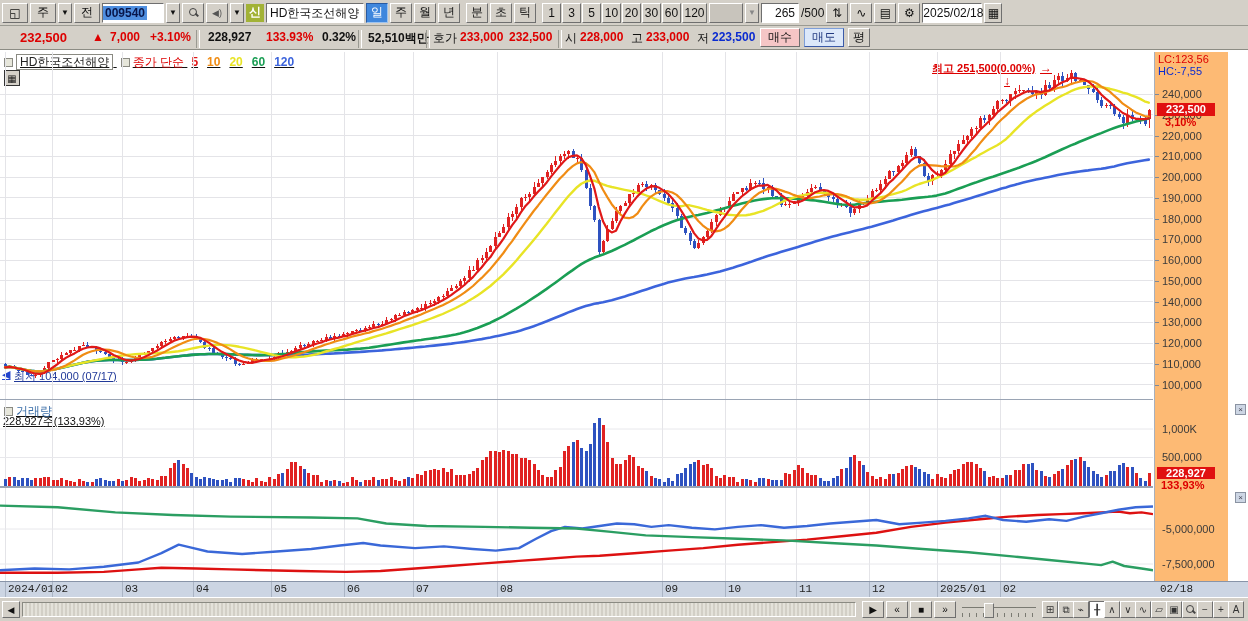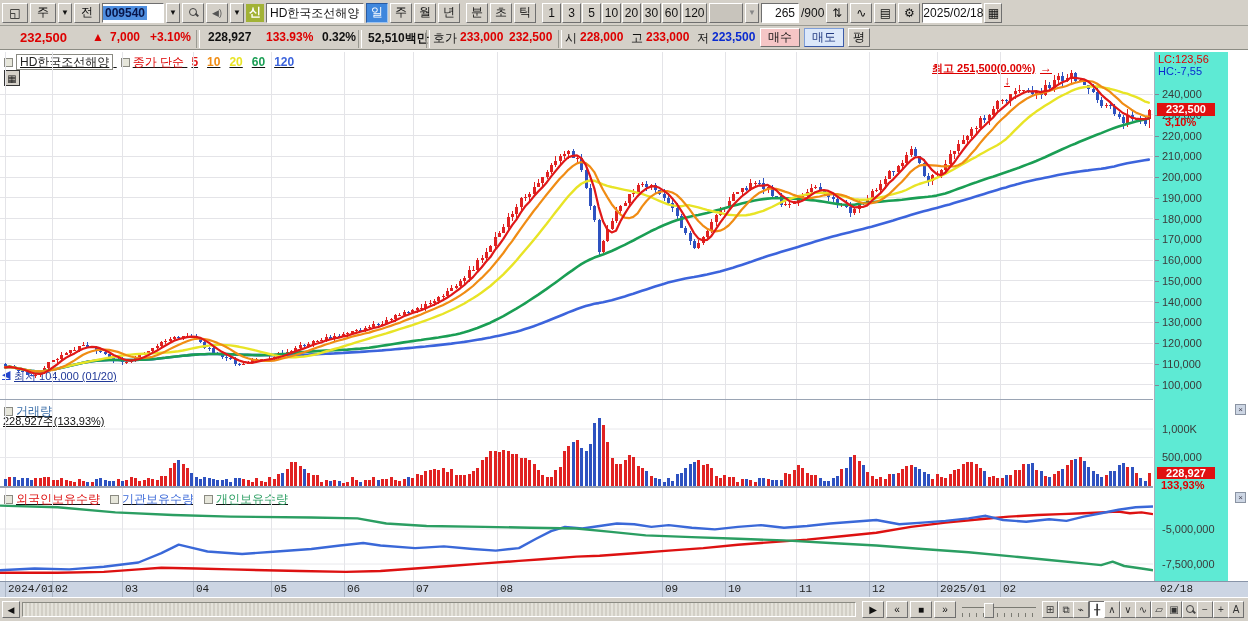--- a/index.html
+++ b/index.html
@@ -21,21 +21,21 @@
   .red{color:#dd0000;} .blu{color:#0b2bd0;} .blk{color:#111;}
   .bold{font-weight:bold;}
   .vsep{position:absolute;top:2px;height:18px;width:2px;border-left:1px solid #9a9a92;border-right:1px solid #fff;}
   
   #chart{position:absolute;left:0;top:50px;width:1248px;height:547px;background:#ffffff;}
   #chart svg{position:absolute;left:0;}
   .ovl{position:absolute;white-space:nowrap;text-decoration:underline;}
   .lsq{display:inline-block;width:7px;height:7px;background:#e6e6da;border:1px solid #8a8a82;
        vertical-align:middle;margin-right:3px;}
   #namebox{border:1px solid #8a8a82;background:#fff;padding:0 3px;font-size:12px;color:#222;}
-  #axiscol{position:absolute;left:1154px;top:2px;width:74px;height:529px;background:#5eead4;
+  #axiscol{position:absolute;left:1154px;top:2px;width:74px;height:529px;background:#fdba74;
            border-left:1px solid #a8b0bc;box-sizing:border-box;font-size:11px;color:#3a3a3a;}
   #axiscol .tick{position:absolute;left:7px;}
   #axiscol .tickline{position:absolute;left:0;width:4px;height:1px;background:#7f8896;}
   .badge{position:absolute;left:2px;width:58px;height:13px;background:#e01010;color:#fff;
          font-weight:bold;font-size:11px;text-align:center;line-height:13px;}
   .closebtn{position:absolute;width:11px;height:11px;background:#cdd6e4;border:1px solid #8a93a2;
             font-size:8px;line-height:9px;text-align:center;color:#445;box-sizing:border-box;}
   #xband{position:absolute;left:0;top:531px;width:1248px;height:16px;background:#ccd5e3;
          border-top:1px solid #8894a8;box-sizing:border-box;font-size:11px;color:#222;}
   #xband .xl{position:absolute;top:1px;font-family:Liberation Mono, monospace;}
@@ -99,21 +99,21 @@
       <div class="b3" style="width: 19px; height: 20px;">5</div>
       <div class="b3" style="width: 19px; height: 20px;">10</div>
       <div class="b3" style="width: 19px; height: 20px;">20</div>
       <div class="b3" style="width: 19px; height: 20px;">30</div>
       <div class="b3" style="width: 19px; height: 20px;">60</div>
       <div class="b3" style="width: 25px; height: 20px;">120</div>
     </span>
   <div class="b3" style="width:34px;background:#c8c4bc"></div>
   <div class="b3" style="width:14px;font-size:8px;color:#888">▼</div>
   <div class="sunk" style="width:38px;height:20px;text-align:right;line-height:18px;padding-right:3px">265</div>
-  <span>/900</span>
+  <span>/500</span>
   <div class="b3" style="width:22px">
       <span>⇅</span>
     </div>
   <div class="b3" style="width:22px">
       <span>∿</span>
     </div>
   <div class="b3" style="width:22px">
       <span>▤</span>
     </div>
   <div class="b3" style="width:22px">
@@ -159,28 +159,27 @@
     <span class="lsq" style="margin-left:4px"></span><span class="red">종가 단순</span>
     <span id="ma-legend"><span style="margin-left: 4px; font-weight: bold; color: rgb(224, 24, 24);">5</span><span style="margin-left: 9px; font-weight: bold; color: rgb(240, 140, 20);">10</span><span style="margin-left: 9px; font-weight: bold; color: rgb(232, 228, 38);">20</span><span style="margin-left: 9px; font-weight: bold; color: rgb(26, 158, 84);">60</span><span style="margin-left: 9px; font-weight: bold; color: rgb(60, 100, 220);">120</span></span>
   </div>
   <div class="ovl b3" style="left:4px;top:20px;width:16px;height:16px;border-color:#333;border-width:1px;font-size:10px">
       <span>▦</span>
     </div>
   <div class="ovl red" style="left:932px;top:11px;font-size:11px;font-weight:bold">최고 251,500(0.00%)</div>
   <div class="ovl red" style="left:1040px;top:11px;font-size:12px;font-weight:bold">→</div>
   <div class="ovl red" style="left:1004px;top:24px;font-size:12px;font-weight:bold">↓</div>
   <div class="ovl" style="left:2px;top:318px;color:#2244cc;font-size:11px;font-weight:bold">◀</div>
-  <div class="ovl" style="left:14px;top:319px;color:#223a99;font-size:11px">최저 104,000 (01/20)</div>
+  <div class="ovl" style="left:14px;top:319px;color:#223a99;font-size:11px">최저 104,000 (07/17)</div>
 
   <div class="ovl" style="left:4px;top:353px">
     <span class="lsq"></span><span style="color:#3a6ea8">거래량</span>
   </div>
   <div class="ovl" style="left:3px;top:364px;font-size:11px">228,927주(133,93%)</div>
 
-  <div class="ovl" style="left:4px;top:441px"><span id="hold-legend"><span class="lsq" style="margin-left: 0px;"></span><span style="color: rgb(221, 17, 17);">외국인보유수량</span><span class="lsq" style="margin-left: 10px;"></span><span style="color: rgb(58, 104, 216);">기관보유수량</span><span class="lsq" style="margin-left: 10px;"></span><span style="color: rgb(43, 158, 98);">개인보유수량</span></span></div>
 
   <div id="axiscol">
     <span class="red" style="position:absolute;left:3px;top:1px">LC:123,56</span>
     <span class="blu" style="position:absolute;left:3px;top:13px">HC:-7,55</span>
     <span id="axis-ticks"><span class="tickline" style="top: 42px;"></span><span class="tick" style="top: 36px;">240,000</span><span class="tickline" style="top: 63px;"></span><span class="tick" style="top: 57px;">230,000</span><span class="tickline" style="top: 84px;"></span><span class="tick" style="top: 78px;">220,000</span><span class="tickline" style="top: 104px;"></span><span class="tick" style="top: 98px;">210,000</span><span class="tickline" style="top: 125px;"></span><span class="tick" style="top: 119px;">200,000</span><span class="tickline" style="top: 146px;"></span><span class="tick" style="top: 140px;">190,000</span><span class="tickline" style="top: 167px;"></span><span class="tick" style="top: 161px;">180,000</span><span class="tickline" style="top: 187px;"></span><span class="tick" style="top: 181px;">170,000</span><span class="tickline" style="top: 208px;"></span><span class="tick" style="top: 202px;">160,000</span><span class="tickline" style="top: 229px;"></span><span class="tick" style="top: 223px;">150,000</span><span class="tickline" style="top: 250px;"></span><span class="tick" style="top: 244px;">140,000</span><span class="tickline" style="top: 270px;"></span><span class="tick" style="top: 264px;">130,000</span><span class="tickline" style="top: 291px;"></span><span class="tick" style="top: 285px;">120,000</span><span class="tickline" style="top: 312px;"></span><span class="tick" style="top: 306px;">110,000</span><span class="tickline" style="top: 333px;"></span><span class="tick" style="top: 327px;">100,000</span><div class="badge" style="top:51px">232,500</div></span>
     
     <span class="red bold" style="position:absolute;left:10px;top:64px">3,10%</span>
     <div class="closebtn" style="left:80px;top:352px">×</div>
     <span class="tick" style="top:371px">1,000K</span>
     <span class="tick" style="top:399px">500,000</span>

